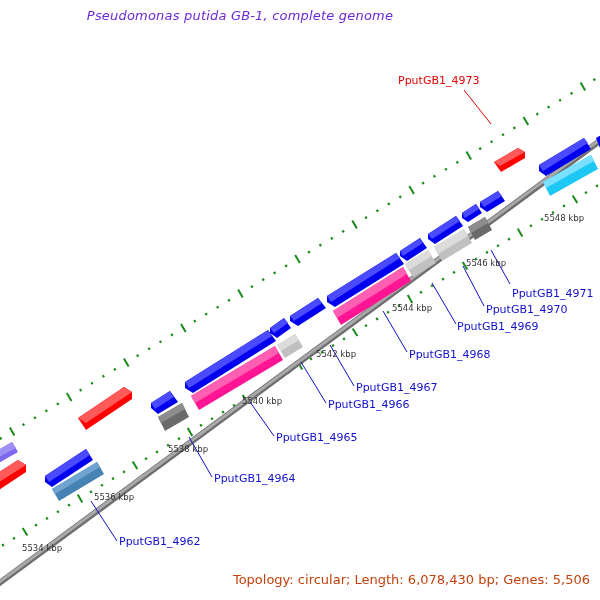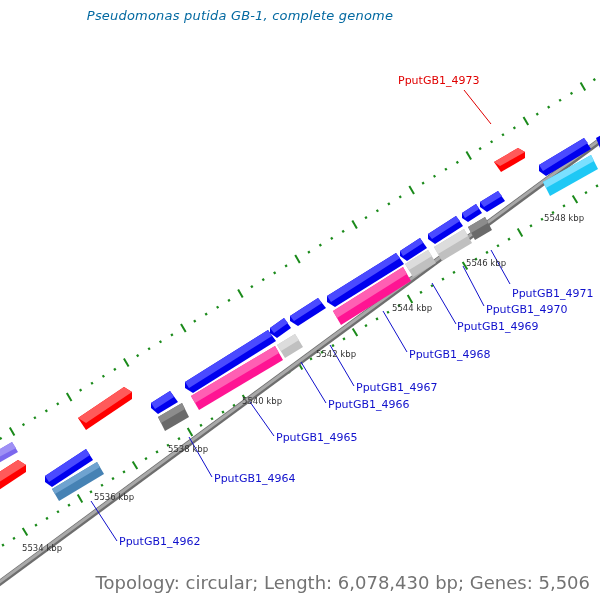--- a/index.html
+++ b/index.html
@@ -1,19 +1,19 @@
 <!DOCTYPE html>
 <html><head>
 <meta charset="utf-8">
 <style>
   html,body{margin:0;padding:0;background:#fff;}
   #stage{position:relative;width:600px;height:600px;overflow:hidden;background:#fff;font-family:"DejaVu Sans",sans-serif;}
-  #title{position:absolute;left:0;top:8px;width:480px;text-align:center;font-size:13px;font-style:italic;color:#0369a1;letter-spacing:0.2px;}
+  #title{position:absolute;left:0;top:8px;width:480px;text-align:center;font-size:13px;font-style:italic;color:#6d28d9;letter-spacing:0.2px;}
   #footer-left{position:absolute;left:9px;top:572px;font-size:13px;color:#111;}
-  #footer-right{position:absolute;right:10px;top:572px;font-size:18px;color:#737373;}
+  #footer-right{position:absolute;right:10px;top:572px;font-size:13px;color:#c2410c;}
   svg{position:absolute;left:0;top:0;}
   .gene-label{font-family:"DejaVu Sans",sans-serif;font-size:11px;}
   .tick-label{font-family:"DejaVu Sans",sans-serif;font-size:8.5px;fill:#333;}
 </style>
 </head>
 <body>
 
 <div id="stage">
   <div id="title">Pseudomonas putida GB-1, complete genome</div>
 

